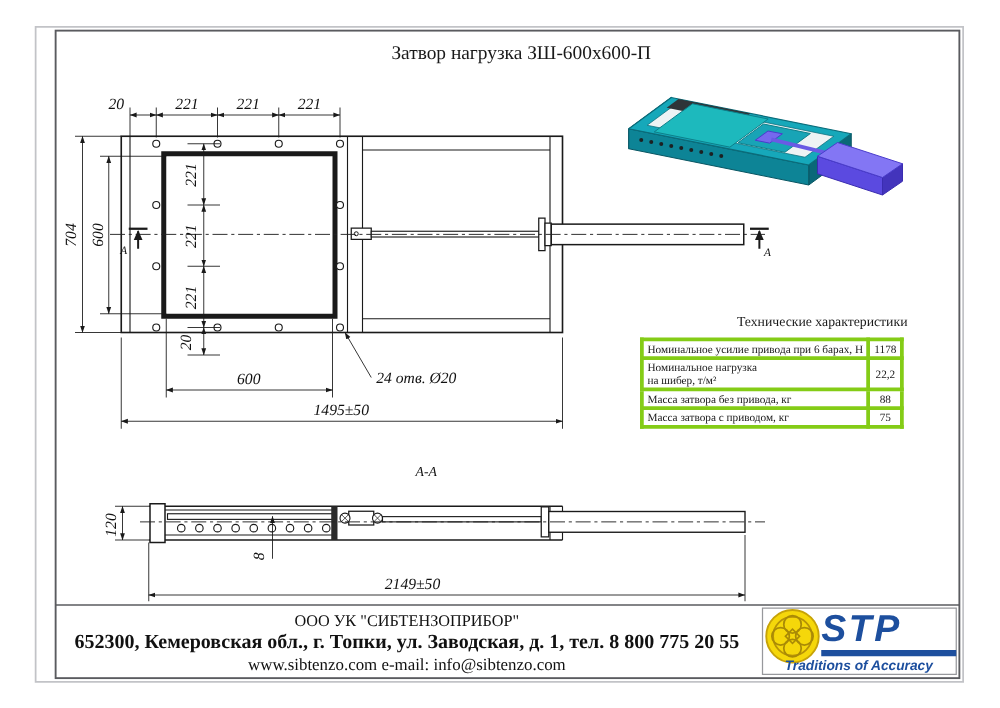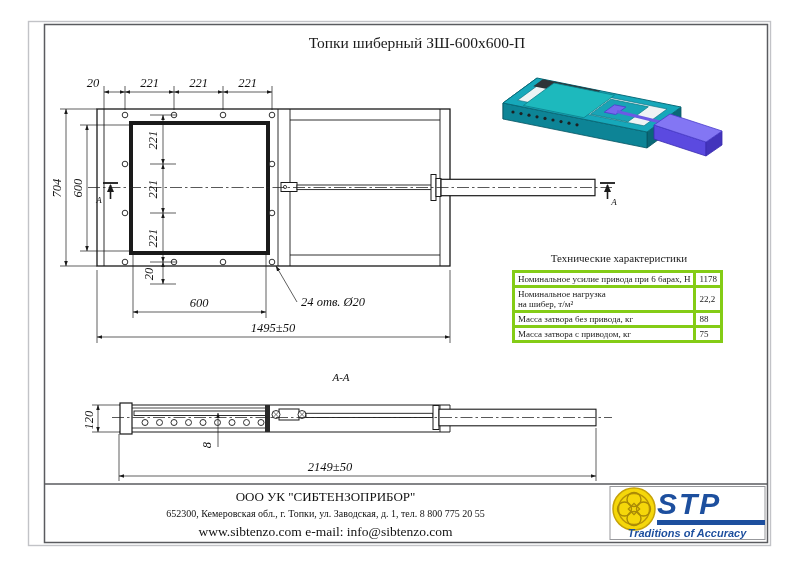--- a/index.html
+++ b/index.html
@@ -2,30 +2,30 @@
 <html><head>
 <meta charset="utf-8">
 <style>
   html,body{margin:0;padding:0;background:#fff;}
   #page{position:relative;width:800px;height:566px;background:#fff;overflow:hidden;
         font-family:"Liberation Serif",serif;color:#111;}
   #linework{position:absolute;left:0;top:0;}
   .title{position:absolute;left:34px;top:34px;width:766px;text-align:center;
          font-size:15.5px;color:#1a1a1a;}
   .specs{position:absolute;left:512px;top:252px;width:214px;}
-  .specs-title{font-size:11px;text-align:center;margin-bottom:6px;color:#1a1a1a;}
+  .specs-title{font-size:11px;text-align:right;margin-bottom:6px;color:#1a1a1a;}
   table.spec{border-collapse:collapse;width:210px;}
   table.spec td{border:3px solid #84cc16;font-size:9px;line-height:1.12;padding:1px 3px;color:#1a1a1a;}
   td.lbl{width:180px;white-space:nowrap;overflow:hidden;}
   td.lbl2{width:180px;}
-  td.val{width:26px;white-space:nowrap;}
+  td.val{width:26px;text-align:center;white-space:nowrap;}
   .footer{position:absolute;left:45px;top:485px;width:561px;height:57px;
           display:flex;flex-direction:column;justify-content:center;text-align:center;}
   .footer .l1{font-size:13px;line-height:17px;}
-  .footer .l2{font-size:10px;line-height:18px;}
+  .footer .l2{font-size:16px;line-height:18px;font-weight:bold;}
   .footer .l3{font-size:13.5px;line-height:17px;}
   .stp-text{position:absolute;left:657px;top:487px;font-family:"Liberation Sans",sans-serif;
             font-weight:bold;font-style:italic;font-size:30px;letter-spacing:2px;}
   .stp-bar{position:absolute;left:657px;top:520px;width:108px;height:5px;}
   .stp-tagline{position:absolute;left:607px;top:527px;width:160px;text-align:center;
                font-family:Liberation Sans, sans-serif;font-weight:bold;font-style:italic;
                font-size:11px;}
   .emblem{position:absolute;left:611px;top:486px;}
 </style>
 </head>
@@ -220,21 +220,21 @@
       <circle cx="561" cy="121.6" r="1.6"></circle>
           <circle cx="569" cy="123.2" r="1.6"></circle>
       <circle cx="577" cy="124.8" r="1.6"></circle>
     </g>
     <path d="M654,125 L706,142 L706,156 L654,139 Z" fill="#5b4ae0" stroke="#3a2cb0" stroke-width="0.8"></path>
     <path d="M706,142 L722,131 L722,145 L706,156 Z" fill="#4334bc" stroke="#3a2cb0" stroke-width="0.8"></path>
     <path d="M654,125 L670,114 L722,131 L706,142 Z" fill="#8376f4" stroke="#4a3ccc" stroke-width="0.8"></path>
   </g>
 </svg>
 
-<div class="title">Топки шиберный ЗШ-600х600-П</div>
+<div class="title">Затвор нагрузка ЗШ-600х600-П</div>
 
 <div class="specs">
   <div class="specs-title">Технические характеристики</div>
   <table class="spec">
     <tbody>
           <tr>
       <td class="lbl">Номинальное усилие привода при 6 барах, Н</td>
       <td class="val">1178</td>
     </tr>
     <tr>

